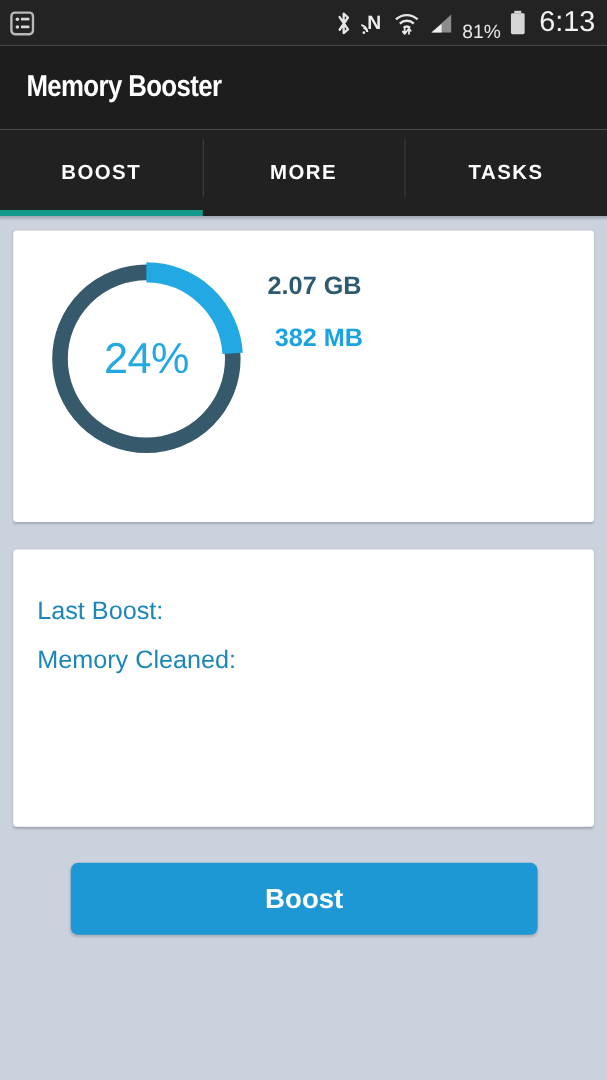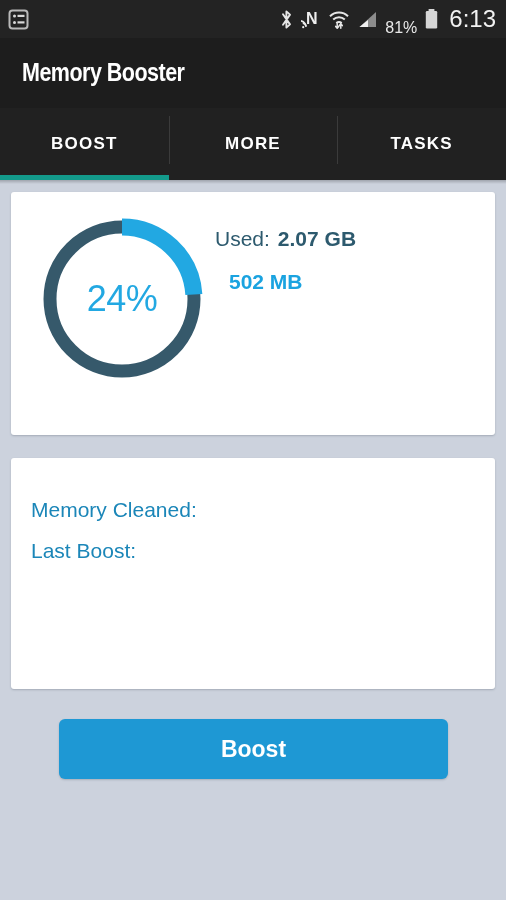--- a/index.html
+++ b/index.html
@@ -208,39 +208,38 @@
 
         <circle cx="90" cy="90" r="72" fill="none" stroke="#36596b" stroke-width="13"></circle>
 
         <path id="gauge-arc" d="M 90 18 A 72 72 0 0 1 161.85792444683557 85.47908259388943" fill="none" stroke="#22a8e2" stroke-width="17" stroke-linecap="butt"></path>
       </svg>
       <div class="donut-label">24%</div>
     </div>
 
     <div class="mem-rows">
       <div class="mem-row">
-        <span class="mem-key">Used:</span>
         <span class="mem-val">2.07 GB</span>
       </div>
       <div class="mem-row">
-        <span class="mem-val accent">502 MB</span>
+        <span class="mem-val accent">382 MB</span>
       </div>
       <div class="mem-row">
       </div>
     </div>
   </div>
 
   <div class="card" id="card-stats">
     <div class="stat-rows">
       <div class="stat-row">
+        <span>Last Boost:</span>
+        <span class="stat-val"></span>
+      </div>
+      <div class="stat-row">
         <span>Memory Cleaned:</span>
         <span class="stat-val"></span>
       </div>
-      <div class="stat-row">
-        <span>Last Boost:</span>
-        <span class="stat-val"></span>
-      </div>
     </div>
   </div>
 
   <button id="boost-button">Boost</button>
 
 </div>
 
 </body></html>

